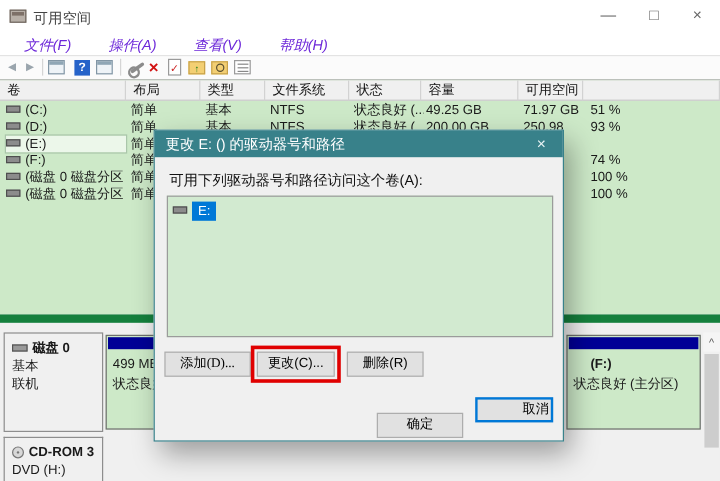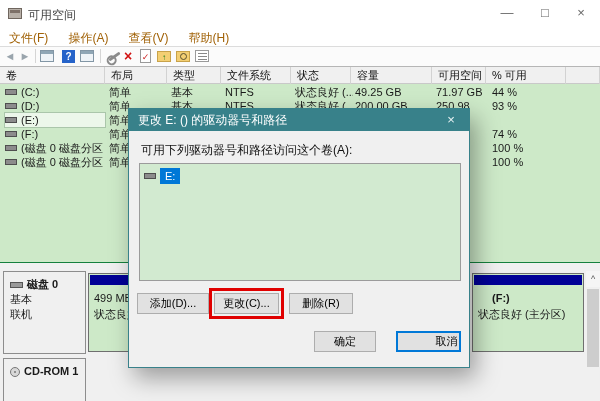--- a/index.html
+++ b/index.html
@@ -10,21 +10,21 @@
     font-size:11px; color:#1a1a1a; background:#ffffff; overflow:hidden;
   }
   
   .titlebar { position:absolute; left:0; top:0; width:600px; height:28px; background:#ffffff; }
   .app-ico { position:absolute; left:8px; top:8px; width:14px; height:11px; background:#b8b0a8; border:1px solid #6f665e; }
   .app-ico:before { content:""; position:absolute; left:1px; top:1px; width:10px; height:3px; background:#7d7068; }
   .title-text { position:absolute; left:28px; top:7px; font-size:12px; color:#444; }
   .capbtn { position:absolute; top:0; width:38px; height:26px; text-align:center; line-height:26px; color:#666; font-size:13px; }
   .cap-min { left:488px; } .cap-max { left:526px; } .cap-close { left:562px; }
   .menubar { position:absolute; left:0; top:28px; width:600px; height:19px; background:#ffffff; border-bottom:1px solid #dcdcdc; }
-  .menuitem { display:inline-block; padding:2px 8px 0 9px; height:19px; font-size:12px; color:#a16207; }
+  .menuitem { display:inline-block; padding:2px 8px 0 20px; height:19px; font-size:12px; color:#6d28d9;font-style:italic; }
   
   .toolbar { position:absolute; left:0; top:47px; width:600px; height:19px; background:#fbfbfb; }
   .tbi { position:absolute; top:2px; width:16px; height:15px; text-align:center; line-height:15px; }
   .tb-sep { position:absolute; top:2px; width:1px; height:14px; background:#d5d5d5; }
   .arrow { color:#9aa5ad; font-size:11px; }
   .winico { width:14px; height:12px; border:1px solid #8296a5; background:#eef3f7; position:absolute; top:3px; }
   .winico:before { content:""; position:absolute; left:0; top:0; width:12px; height:3px; background:#8fa6b5; }
   .helpico { width:13px; height:13px; background:#2663c9; color:#fff; font-size:10px; font-weight:bold; line-height:13px; text-align:center; position:absolute; top:3px; }
   .wrench { position:absolute; top:8px; width:13px; height:3px; background:#8b8b8b; transform:rotate(-35deg); border-radius:2px; }
   .wrench:before { content:""; position:absolute; left:-3px; top:-2px; width:6px; height:6px; border:2px solid #8b8b8b; border-radius:50%; background:transparent; }
@@ -41,21 +41,21 @@
   .hcell { position:absolute; top:0; height:17px; line-height:16px; padding-left:6px; border-right:1px solid #d2d2d2; font-size:11px; color:#111; overflow:hidden; white-space:nowrap; }
   .h0{left:0;width:105px}.h1{left:105px;width:62px}.h2{left:167px;width:54px}.h3{left:221px;width:70px}
   .h4{left:291px;width:60px}.h5{left:351px;width:81px}.h6{left:432px;width:54px}.h7{left:486px;width:80px}.h8{left:566px;width:34px}
   .vrow { position:absolute; left:0; width:600px; height:14px; }
   .cell { position:absolute; top:0; height:14px; line-height:14px; overflow:hidden; white-space:nowrap; font-size:11px; }
   .c-name{left:5px;width:100px}.c-layout{left:109px;width:56px}.c-type{left:171px;width:50px}.c-fs{left:225px;width:64px}
   .c-status{left:295px;width:58px}.c-cap{left:355px;width:76px}.c-free{left:436px;width:52px}.c-pct{left:492px;width:70px}
   .drive-ico { display:inline-block; width:12px; height:6px; background:#8c8c8c; border:1px solid #4f4f4f; margin-right:4px; vertical-align:middle; position:relative; top:-1px; }
   .rowsel { background:rgba(255,255,255,0.62); outline:1px solid #aac6aa; }
   
-  .bottompane { position:absolute; left:0; top:262px; width:600px; height:139px; background:#f0f0f0; border-top:1px solid #15803d; }
+  .bottompane { position:absolute; left:0; top:262px; width:600px; height:139px; background:#f0f0f0; border-top:7px solid #15803d; }
   .diskinfo { position:absolute; left:3px; width:83px; border:1px solid #8d8d8d; background:#f0f0f0; padding:5px 0 0 6px; }
   .d0 { top:8px; height:83px; }
   .cdrow { top:95px; height:43px; border-bottom:none; }
   .diskinfo .dname { font-weight:bold; font-size:11px; }
   .diskinfo div { line-height:15px; font-size:11px; }
   .disk-ico { display:inline-block; width:13px; height:6px; background:#9a9a9a; border:1px solid #555; margin-right:4px; vertical-align:middle; }
   .cd-ico { display:inline-block; width:10px; height:10px; border-radius:50%; background:#d8d8d8; border:1px solid #777; margin-right:4px; vertical-align:middle; position:relative; }
   .cd-ico:before { content:""; position:absolute; left:3px; top:3px; width:2px; height:2px; border-radius:50%; background:#777; }
   .part { position:absolute; top:10px; height:79px; border:1px solid #6f6f6f; background:#cde9c8; overflow:hidden; }
   .part .strip { position:absolute; left:1px; top:1px; right:1px; height:10px; background:#000096; }
@@ -69,24 +69,24 @@
   .vs-thumb { position:absolute; left:1px; top:18px; width:12px; height:78px; background:#cdcdcd; }
   
   .dialog { position:absolute; left:128px; top:108px; width:342px; height:260px; background:#f0f0f0; border:1px solid #38818a; box-shadow:6px 10px 22px rgba(0,0,0,0.35); z-index:10; }
   .dlg-title { position:absolute; left:0; top:0; width:100%; height:22px; background:#38818a; color:#ffffff; font-size:12px; line-height:22px; padding-left:9px; }
   .dlg-close { position:absolute; right:2px; top:0; width:32px; height:22px; color:#eaf4f5; font-size:13px; text-align:center; line-height:21px; }
   .dlg-label { position:absolute; left:12px; top:33px; font-size:12px; color:#111; }
   .dlg-list { position:absolute; left:10px; top:54px; width:322px; height:118px; background:#d2ead0; border:1px solid #9b9b9b; }
   .dlg-item { position:absolute; left:4px; top:4px; height:16px; line-height:16px; }
   .dlg-item .sel { display:inline-block; background:#0078d7; color:#fff; padding:0 5px; font-size:11px; }
   .btn { position:absolute; height:21px; background:#e1e1e1; border:1px solid #adadad; font-size:11px; text-align:center; line-height:19px; color:#000; }
-  .b-add { left:8px; top:184px; width:72px; }
+  .b-add { left:8px; top:184px; width:72px;font-family:Liberation Serif, serif; }
   .b-change { left:85px; top:184px; width:65px; outline:3px solid #e00000; outline-offset:2px; }
   .b-del { left:160px; top:184px; width:64px; }
-  .b-ok { left:185px; top:222px; width:62px; }
+  .b-ok { left:185px; top:235px; width:72px; }
   .b-cancel { left:267px; top:222px; width:65px; border:2px solid #0078d7; line-height:17px;padding-left:36px; }
 </style>
 </head>
 <body>
 
 <div class="titlebar">
   <span class="app-ico"></span>
   <span class="title-text">可用空间</span>
   <span class="capbtn cap-min">—</span>
   <span class="capbtn cap-max">□</span>
@@ -118,33 +118,32 @@
 
 <div class="volpane">
   <div class="vheader">
     <span class="hcell h0">卷</span>
     <span class="hcell h1">布局</span>
     <span class="hcell h2">类型</span>
     <span class="hcell h3">文件系统</span>
     <span class="hcell h4">状态</span>
     <span class="hcell h5">容量</span>
     <span class="hcell h6">可用空间</span>
-    <span class="hcell h7">% 可用</span>
     <span class="hcell h8"></span>
   </div>
 
   <div class="vrow" style="top:18px">
     <span class="cell c-name"><i class="drive-ico"></i><span>(C:)</span></span>
     <span class="cell c-layout">简单</span>
     <span class="cell c-type">基本</span>
     <span class="cell c-fs">NTFS</span>
     <span class="cell c-status">状态良好 (...</span>
     <span class="cell c-cap">49.25 GB</span>
     <span class="cell c-free">71.97 GB</span>
-    <span class="cell c-pct">44 %</span>
+    <span class="cell c-pct">51 %</span>
   </div>
   <div class="vrow" style="top:32px">
     <span class="cell c-name"><i class="drive-ico"></i><span>(D:)</span></span>
     <span class="cell c-layout">简单</span>
     <span class="cell c-type">基本</span>
     <span class="cell c-fs">NTFS</span>
     <span class="cell c-status">状态良好 (</span>
     <span class="cell c-cap">200.00 GB</span>
     <span class="cell c-free">250.98</span>
     <span class="cell c-pct">93 %</span>
@@ -192,21 +191,22 @@
       <div>状态良好 (主分区)</div>
     </div>
   </div>
 
   <div class="vscroll">
     <div class="vs-up">^</div>
     <div class="vs-thumb"></div>
   </div>
 
   <div class="diskinfo cdrow">
-    <div><span class="cd-ico"></span><span class="dname">CD-ROM 1</span></div>
+    <div><span class="cd-ico"></span><span class="dname">CD-ROM 3</span></div>
+    <div>DVD (H:)</div>
   </div>
 </div>
 
 <div class="dialog">
   <div class="dlg-title">更改 E: () 的驱动器号和路径</div>
   <div class="dlg-close">×</div>
   <div class="dlg-label">可用下列驱动器号和路径访问这个卷(A):</div>
   <div class="dlg-list">
     <div class="dlg-item">
       <i class="drive-ico"></i><span class="sel">E:</span>

